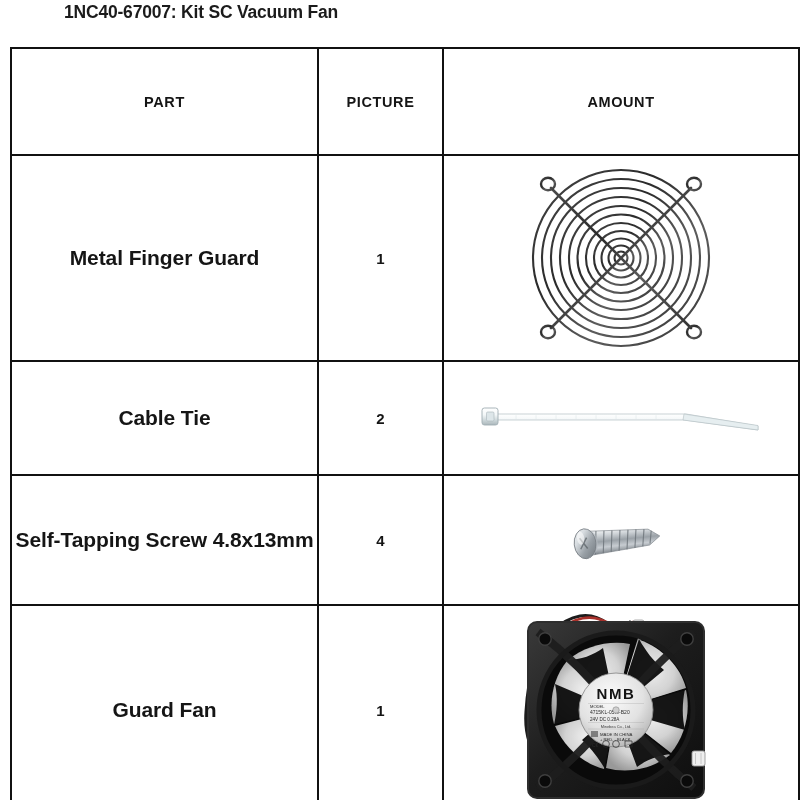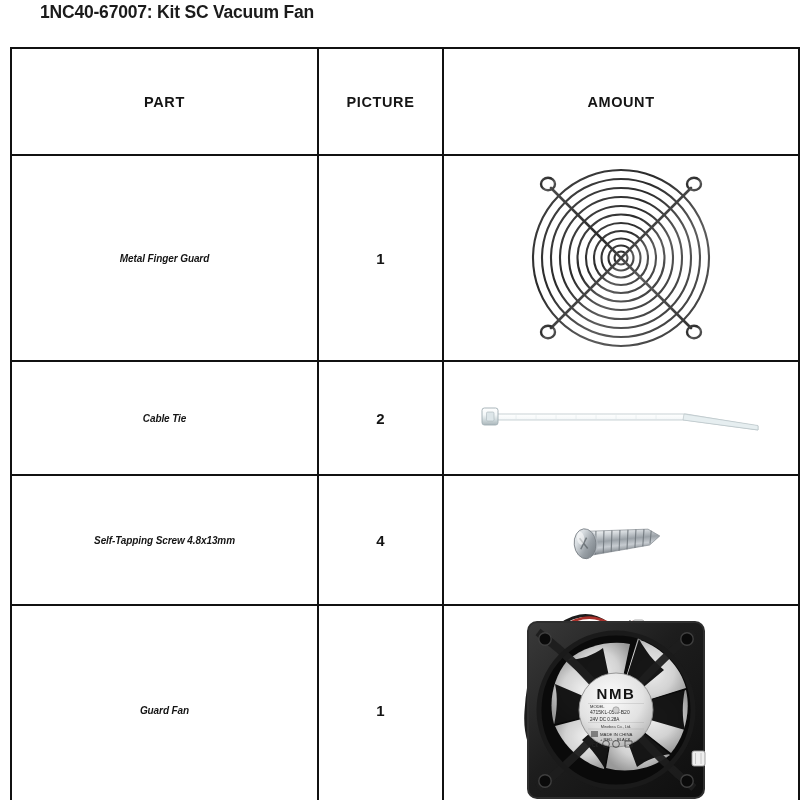--- a/index.html
+++ b/index.html
@@ -12,21 +12,21 @@
     height: 800px;
     font-family: "Liberation Sans", sans-serif;
     color: #1a1a1a;
     overflow: hidden;
     position: relative;
   }
 
   
   .page-title {
     position: absolute;
-    left: 40px;
+    left: 64px;
     top: 2px;
     font-size: 17.5px;
     font-weight: bold;
     letter-spacing: -0.2px;
     color: #1b1b1b;
     white-space: nowrap;
   }
 
   
   .parts-table {
@@ -53,26 +53,25 @@
     height: 105px;
     text-align: center;
     font-size: 14.5px;
     font-weight: bold;
     letter-spacing: 0.6px;
     color: #151515;
   }
 
   .cell-part {
     text-align: center;
-    font-size: 10px;
+    font-size: 21px;
     font-weight: bold;
     color: #151515;
     letter-spacing: -0.1px;
     padding: 0 6px;
-    font-style: italic;
   }
   .cell-amount {
     text-align: center;
     font-size: 15px;
     font-weight: bold;
     color: #151515;
   }
   .cell-pic {
     text-align: center;
     position: relative;

